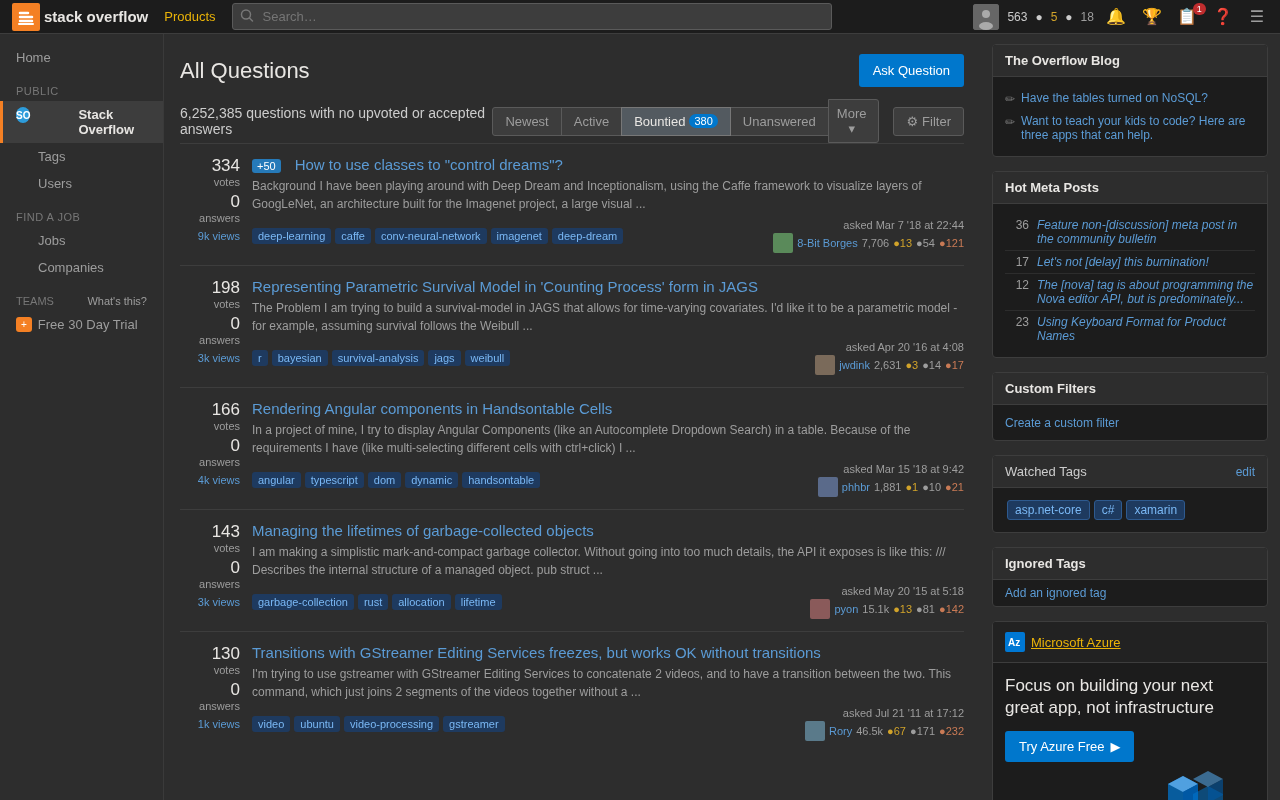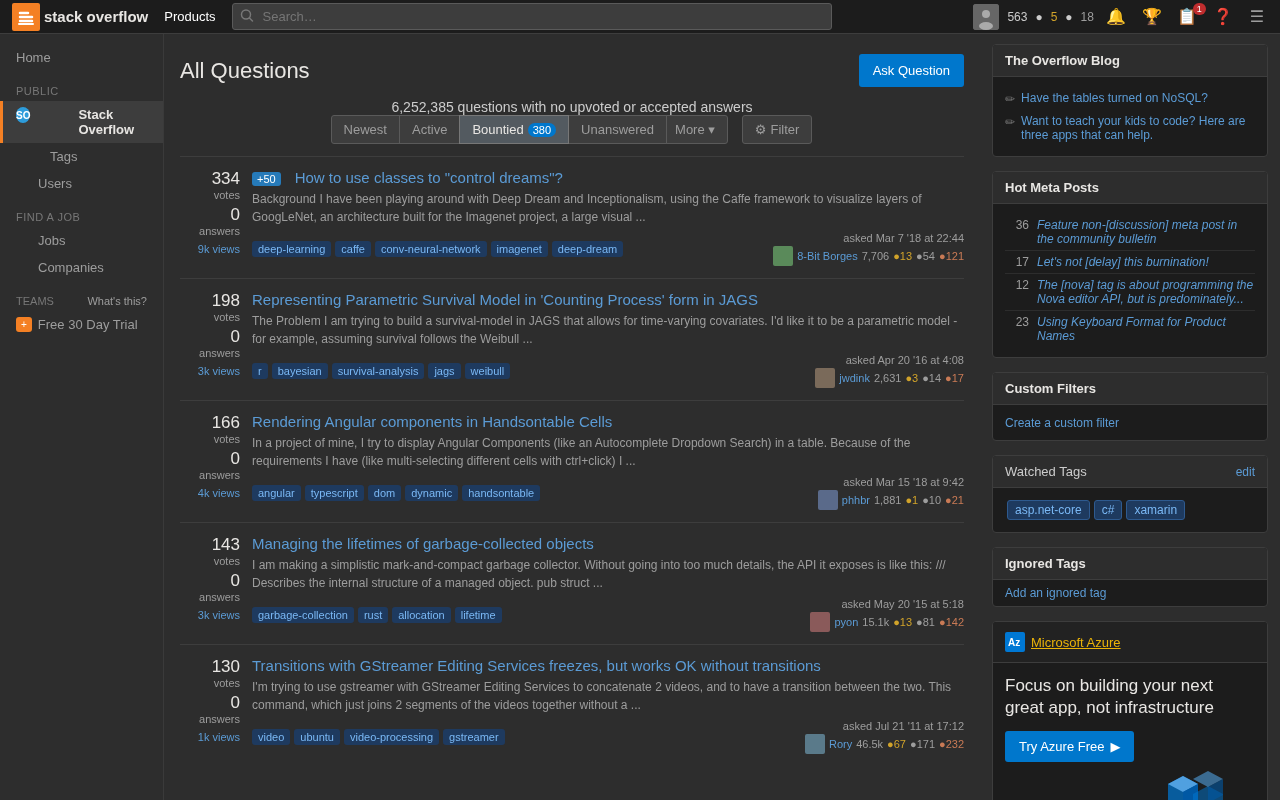--- a/index.html
+++ b/index.html
@@ -25,21 +25,21 @@
     .header-logo .logo-icon {
       width: 28px; height: 28px;
       margin-right: 4px;
     }
     .header-logo .logo-text {
       color: #e8e6e3;
       font-size: 15px;
       font-weight: bold;
     }
     .header-products {
-      color: #ffffff;
+      color: #eab308;
       font-size: 13px;
       margin-right: 16px;
       cursor: pointer;
     }
     .header-search {
       flex: 1;
       max-width: 600px;
       margin-right: 16px;
     }
     .header-search input {
@@ -203,22 +203,21 @@
       border-radius: 3px;
       font-size: 13px;
       cursor: pointer;
       white-space: nowrap;
     }
 
     .questions-meta {
       display: flex;
       justify-content: flex-end;
       align-items: center;
-      margin-bottom: 12px;
-      flex-direction: column;
+      margin-bottom: 0;
     }
     .questions-count {
       font-size: 14px;
       color: #ccc;
     }
     .filter-tabs {
       display: flex;
       align-items: center;
       gap: 0;
     }
@@ -561,21 +560,21 @@
 
   <div id="sidebar">
     <div class="sidebar-item">
       <span>Home</span>
     </div>
     <div class="sidebar-section-label">PUBLIC</div>
     <div class="sidebar-item active">
       <span class="sidebar-public-icon">SO</span>
       <span>Stack Overflow</span>
     </div>
-    <div class="sidebar-item" style="padding-left: 50px;">
+    <div class="sidebar-item" style="padding-left: 38px;">
       <span>Tags</span>
     </div>
     <div class="sidebar-item" style="padding-left: 38px;">
       <span>Users</span>
     </div>
     <div class="sidebar-section-label">FIND A JOB</div>
     <div class="sidebar-item" style="padding-left: 38px;">
       <span>Jobs</span>
     </div>
     <div class="sidebar-item" style="padding-left: 38px;">

